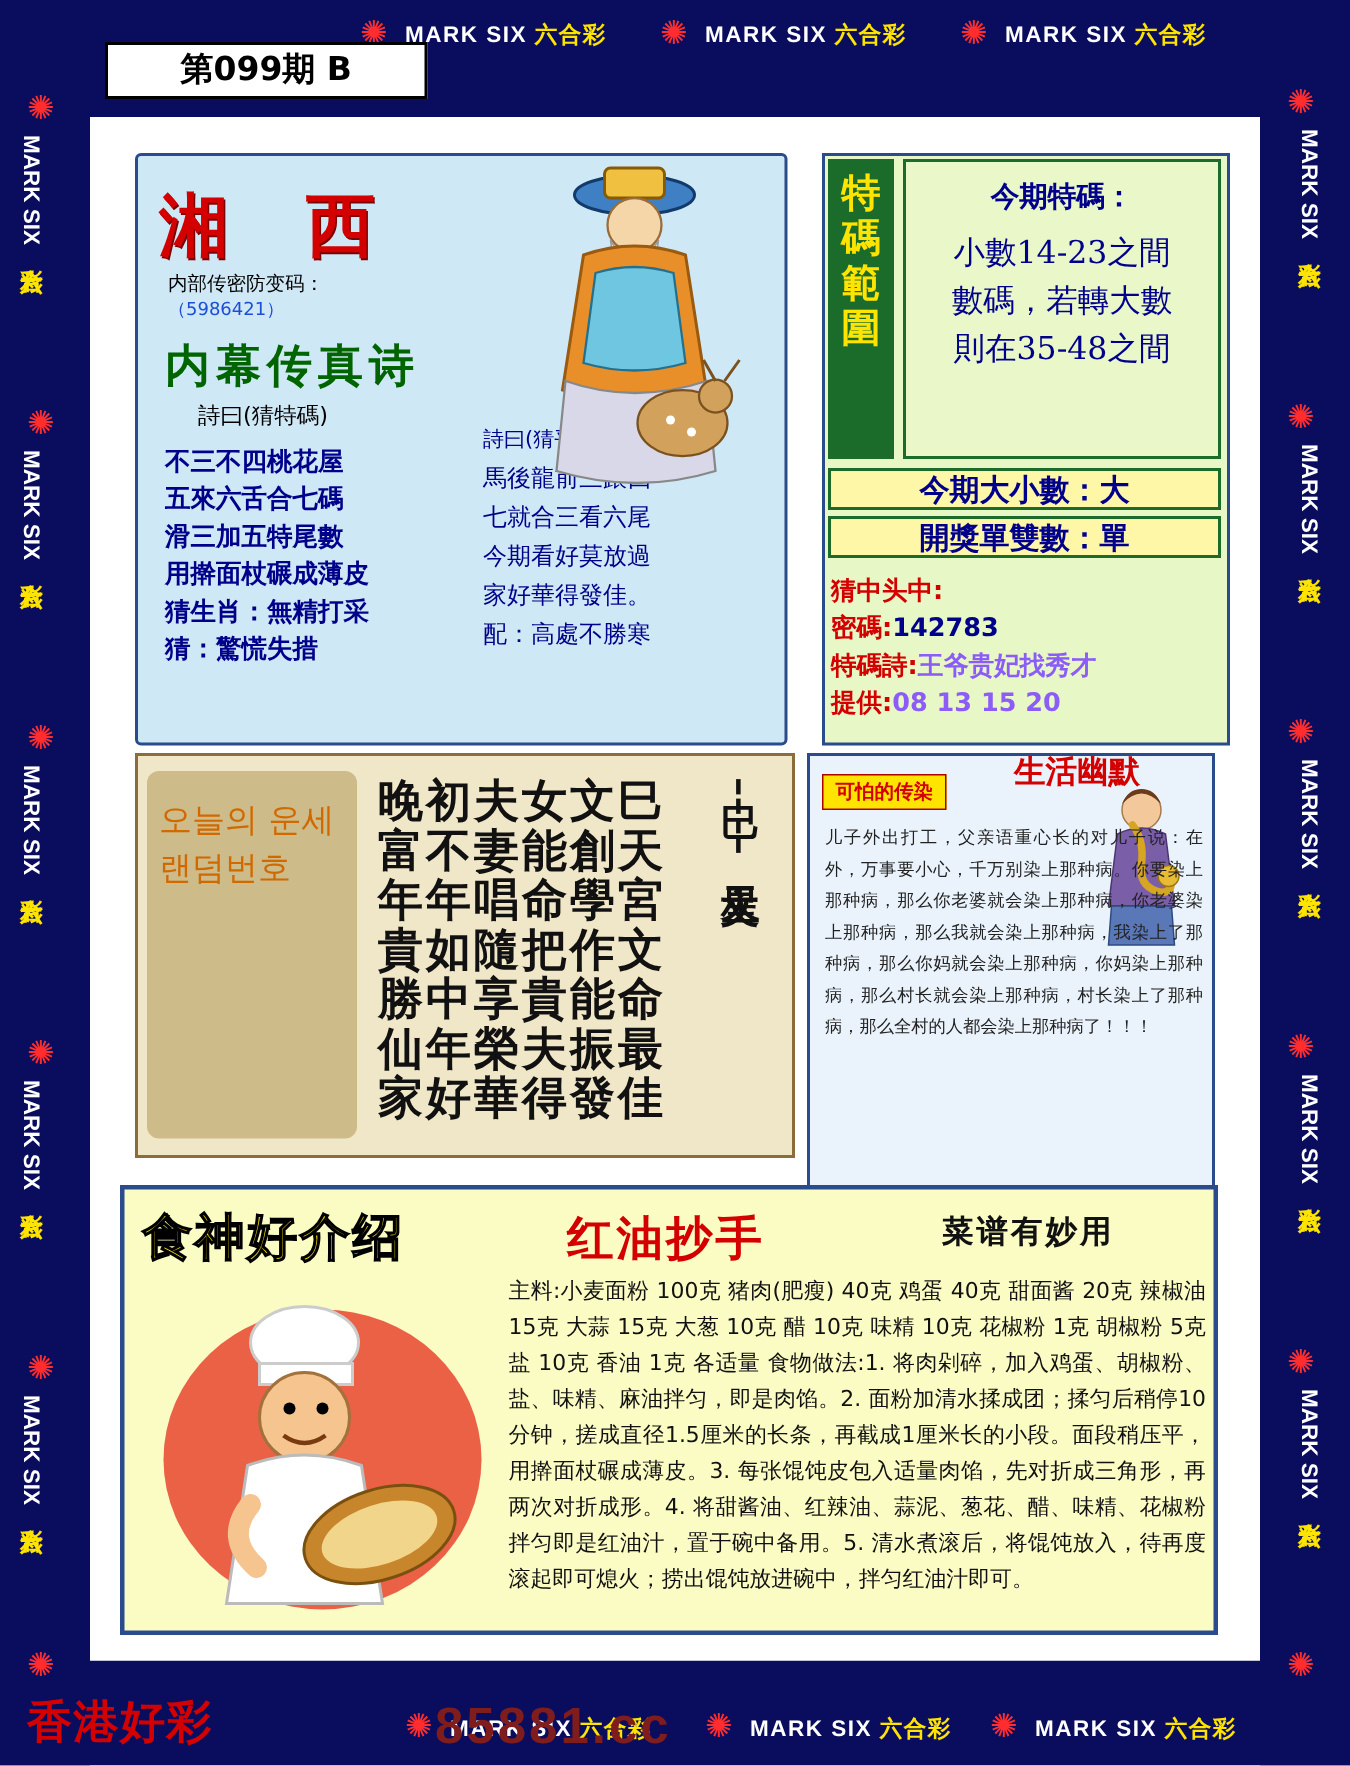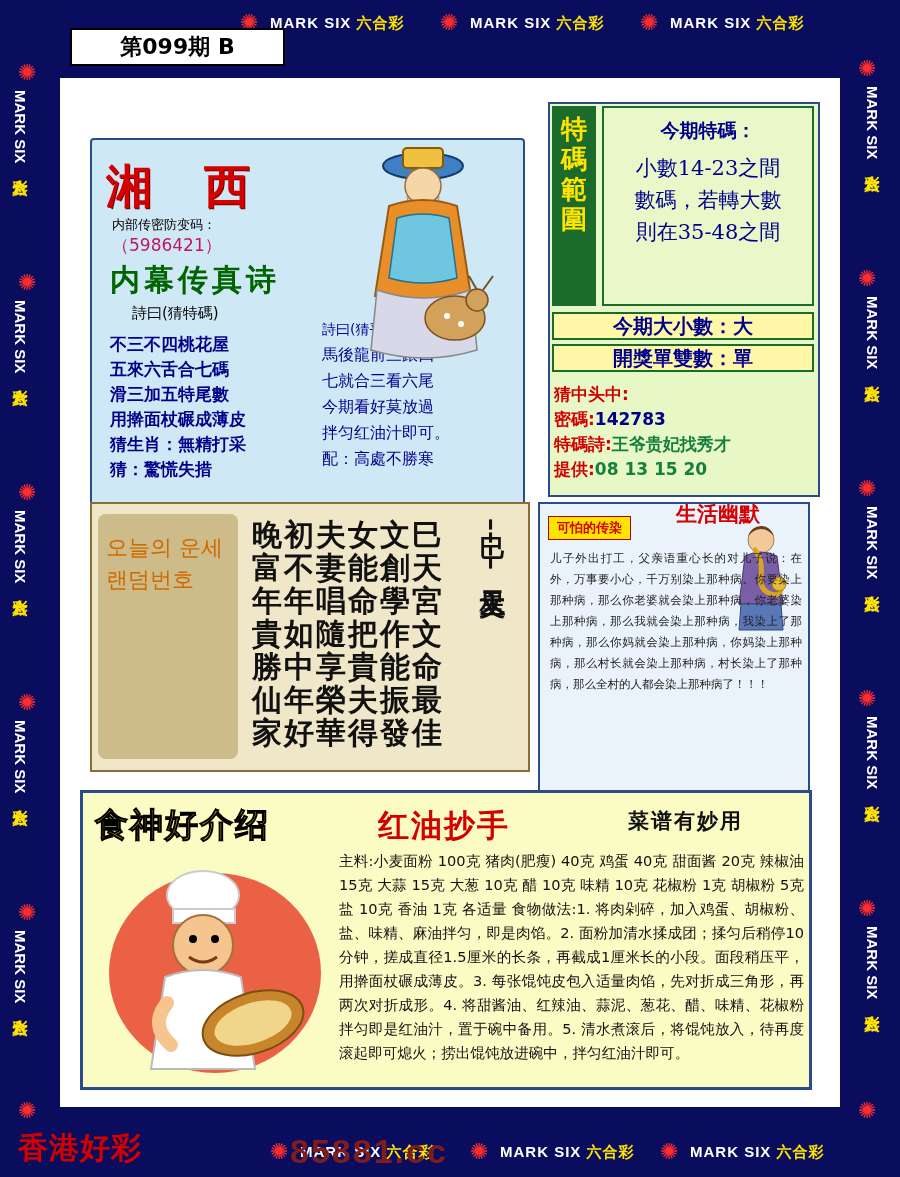--- a/index.html
+++ b/index.html
@@ -20,45 +20,45 @@
 
   
   .canvas{position:absolute;left:60px;top:78px;width:780px;height:1029px;background:#ffffff;}
 
   
   .period{position:absolute;left:70px;top:28px;width:215px;height:38px;background:#ffffff;border:2px solid #000;box-sizing:border-box;}
   .period span{display:block;text-align:center;line-height:34px;font-size:22px;font-weight:bold;color:#000;font-family:"DejaVu Sans",sans-serif;}
 
   
   .upper{position:absolute;left:10px;top:10px;width:760px;height:400px;}
-  .leftbox{position:absolute;left:20px;top:14px;width:435px;height:395px;background:#cfe8f5;border:2px solid #2b4c8c;border-radius:4px;box-sizing:border-box;overflow:hidden;margin-top:36px;}
+  .leftbox{position:absolute;left:20px;top:14px;width:435px;height:395px;background:#cfe8f5;border:2px solid #2b4c8c;border-radius:4px;box-sizing:border-box;overflow:hidden;}
   .xiangxi{position:absolute;left:14px;top:16px;font-size:46px;font-weight:bold;color:#d40000;letter-spacing:18px;font-family:"DejaVu Sans",sans-serif;text-shadow:1px 1px 0 #7a0000;}
   .neibu{position:absolute;left:20px;top:76px;font-size:13px;color:#000;}
-  .neibu2{position:absolute;left:20px;top:94px;font-size:17px;color:#be185d;}
+  .neibu2{position:absolute;left:20px;top:94px;font-size:12px;color:#1d4ed8;}
   .neimu{position:absolute;left:18px;top:120px;font-size:30px;font-weight:bold;color:#006400;letter-spacing:4px;font-family:"DejaVu Serif",serif;}
   .shiyue{position:absolute;left:40px;top:164px;font-size:15px;color:#000;}
   .poemL{position:absolute;left:18px;top:192px;font-size:17px;line-height:25px;color:#00008b;font-weight:bold;}
   .poemR{position:absolute;left:230px;top:176px;font-size:16px;line-height:26px;color:#00008b;}
   .poemR .hdr{font-size:14px;}
 
   
   .godimg{position:absolute;left:245px;top:0px;width:170px;height:225px;}
   .jishen{position:absolute;left:440px;top:22px;font-size:34px;font-weight:bold;color:#d40000;line-height:42px;writing-mode:vertical-rl;text-orientation:upright;font-family:"DejaVu Serif",serif;text-shadow:1px 1px 0 #660000;}
 
   
   .rightbox{position:absolute;left:478px;top:14px;width:272px;height:395px;background:#e8f7c6;border:2px solid #2b4c8c;box-sizing:border-box;}
   .tema-label{position:absolute;left:482px;top:18px;width:44px;height:200px;background:#1b6b2b;color:#ffe400;font-size:26px;font-weight:bold;text-align:center;line-height:30px;padding-top:8px;box-sizing:border-box;}
   .tema-box{position:absolute;left:532px;top:18px;width:212px;height:200px;background:#e9f7c9;border:2px solid #1b6b2b;box-sizing:border-box;text-align:center;}
   .tema-box .t1{margin-top:10px;font-size:19px;color:#00008b;font-weight:bold;}
   .tema-box .t2{margin-top:8px;font-size:21px;color:#00008b;line-height:32px;font-family:"DejaVu Serif",serif;}
   .daxiao{position:absolute;left:482px;top:224px;width:262px;height:28px;background:#fff7a8;border:2px solid #1b6b2b;box-sizing:border-box;color:#00008b;font-size:20px;font-weight:bold;text-align:center;line-height:24px;}
   .daxiao2{position:absolute;left:482px;top:256px;width:262px;height:28px;background:#fff7a8;border:2px solid #1b6b2b;box-sizing:border-box;color:#00008b;font-size:20px;font-weight:bold;text-align:center;line-height:24px;}
   .cai{position:absolute;left:484px;top:294px;font-size:17px;color:#d40000;font-weight:bold;line-height:25px;}
   .cai .v{color:#00008b;}
-  .cai .v2{color:#15803d;}
+  .cai .v2{color:#8b5cf6;}
 
   
   .mid{position:absolute;left:30px;top:424px;width:440px;height:270px;background:#f0e6c8;border:2px solid #8a6d3b;box-sizing:border-box;overflow:hidden;}
   .stone{position:absolute;left:6px;top:10px;width:140px;height:245px;background:#cdbb8a;border-radius:8px;}
   .stonetext{position:absolute;left:14px;top:28px;width:125px;font-size:22px;color:#d06a00;line-height:32px;font-family:"DejaVu Sans",sans-serif;}
   .bigchars{position:absolute;left:160px;top:14px;font-size:30px;color:#111;line-height:33px;letter-spacing:2px;font-family:"DejaVu Serif",serif;font-weight:bold;}
   .sidechars{position:absolute;left:385px;top:14px;font-size:26px;color:#111;line-height:31px;font-family:"DejaVu Serif",serif;font-weight:bold;text-align:center;}
 
   
   .joke{position:absolute;left:478px;top:424px;width:272px;height:328px;background:#eaf3fb;border:2px solid #2b4c8c;box-sizing:border-box;overflow:hidden;}
@@ -155,21 +155,21 @@
           <div>用擀面杖碾成薄皮</div>
           <div>猜生肖：無精打采</div>
           <div>猜：驚慌失措</div>
         </div>
 
         <div class="poemR">
           <div class="hdr">詩曰(猜平、連碼)</div>
           <div>馬後龍前三跟四</div>
           <div>七就合三看六尾</div>
           <div>今期看好莫放過</div>
-          <div>拌匀红油汁即可。</div>
+          <div>家好華得發佳。</div>
           <div>配：高處不勝寒</div>
         </div>
 
         <svg class="godimg" viewBox="0 0 170 225">
           <ellipse cx="86" cy="26" rx="40" ry="13" fill="#3f7fc4" stroke="#123b6b" stroke-width="2"></ellipse>
           <rect x="66" y="8" width="40" height="20" rx="4" fill="#f0c040" stroke="#8a5a00" stroke-width="2"></rect>
           <circle cx="86" cy="46" r="18" fill="#f5d6a8" stroke="#9a6b3b" stroke-width="1.5"></circle>
           <path d="M70 56 q16 30 32 0 q-4 34 -16 36 q-12 -2 -16 -36z" fill="#eeeeee" stroke="#999" stroke-width="1"></path>
           <path d="M52 66 q34 -12 68 0 l14 90 q-48 14 -96 0z" fill="#e98f2a" stroke="#9a5a10" stroke-width="2"></path>
           <path d="M60 78 q26 -8 52 0 l8 60 q-34 10 -68 0z" fill="#6ec6e0" stroke="#23708f" stroke-width="1.5"></path>

